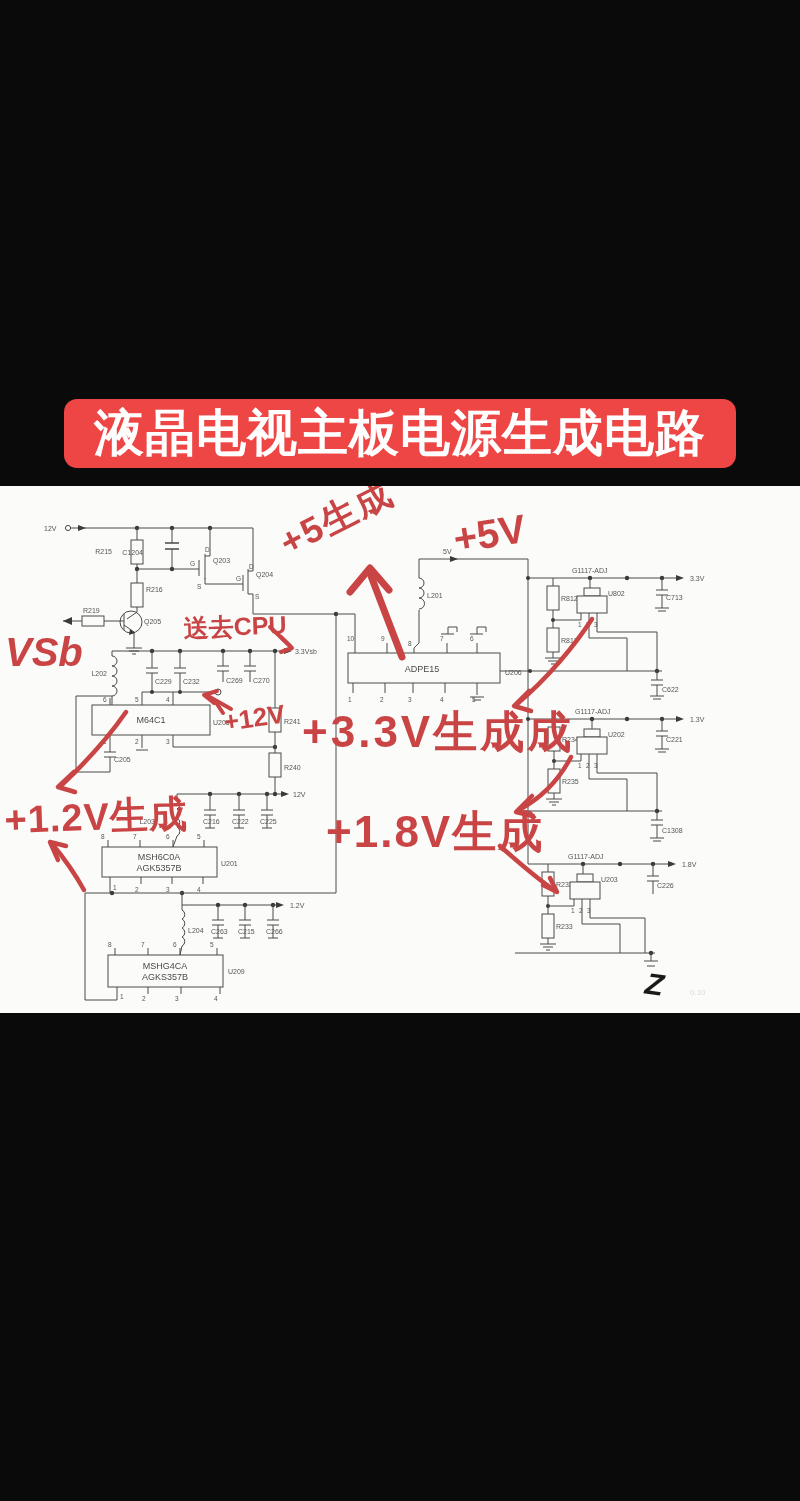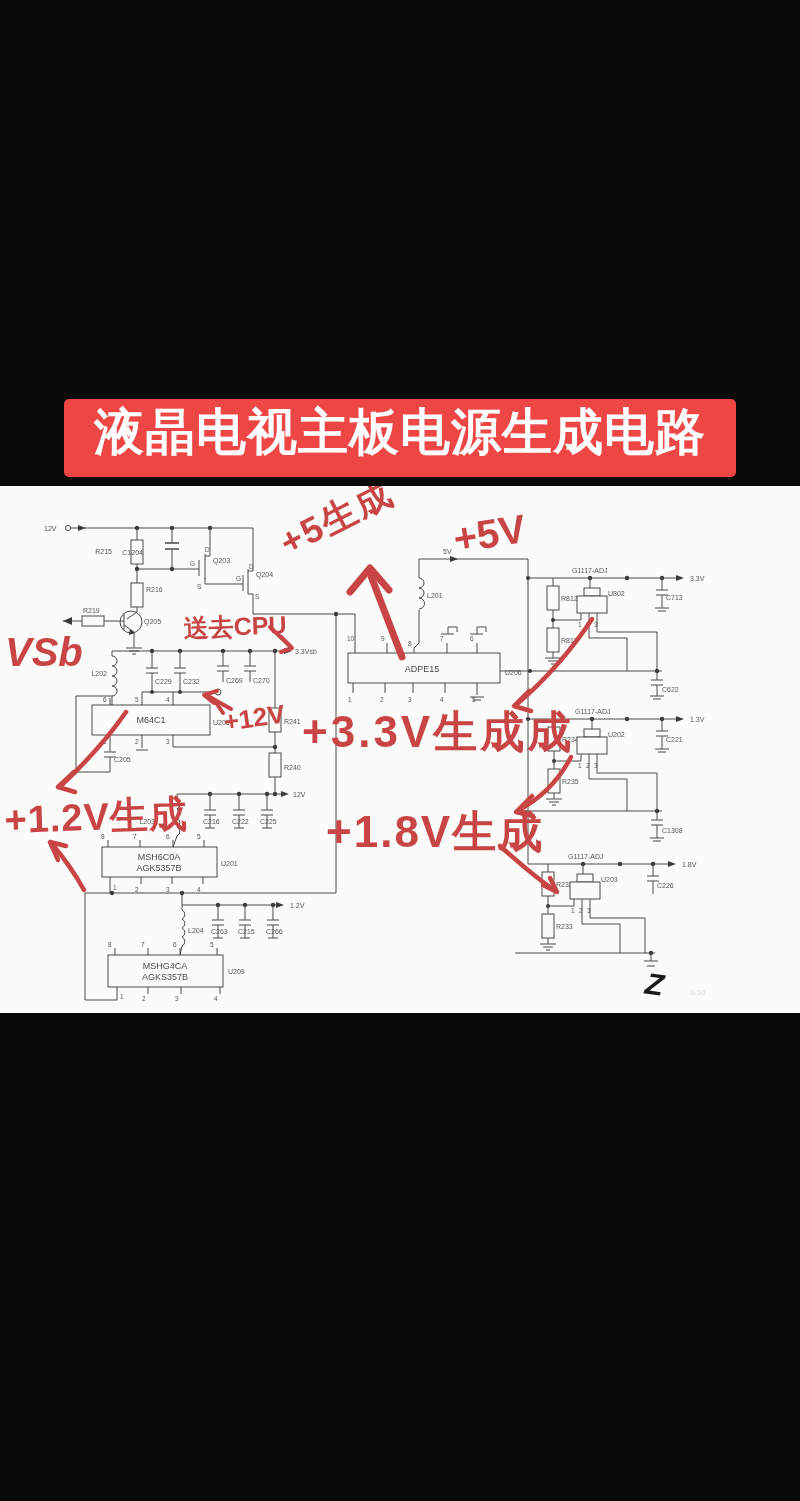--- a/index.html
+++ b/index.html
@@ -1,19 +1,19 @@
 <!DOCTYPE html>
 <html><head>
 <meta charset="utf-8">
 <style>
   html,body{margin:0;padding:0;background:#000;}
   .page{position:relative;width:800px;height:1501px;background:#0a0a0a;overflow:hidden;
         font-family:"Liberation Sans", sans-serif;}
-  .banner{position:absolute;left:64px;top:399px;width:672px;height:78px;background:#ee4545;
-          border-radius:5px;display:flex;align-items:flex-start;justify-content:center;}
+  .banner{position:absolute;left:64px;top:399px;width:672px;height:69px;background:#ee4545;
+          border-radius:13px;display:flex;align-items:center;justify-content:center;}
   .banner-title{color:#fff;font-size:50px;font-weight:800;letter-spacing:1px;white-space:nowrap;}
   .sheet{position:absolute;left:0;top:486px;width:800px;height:527px;background:#fbfbf9;}
   svg{display:block;}
   .w{stroke:#4a4a4a;stroke-width:1;fill:none;}
   .w2{stroke:#4a4a4a;stroke-width:1.3;fill:none;}
   .cmp{fill:#fbfbf9;stroke:#4a4a4a;stroke-width:1;}
   .dot{fill:#3a3a3a;}
   .tri{fill:#3a3a3a;}
   .lbs{font-size:7px;fill:#555;}
   .pn{font-size:6.5px;fill:#555;}

